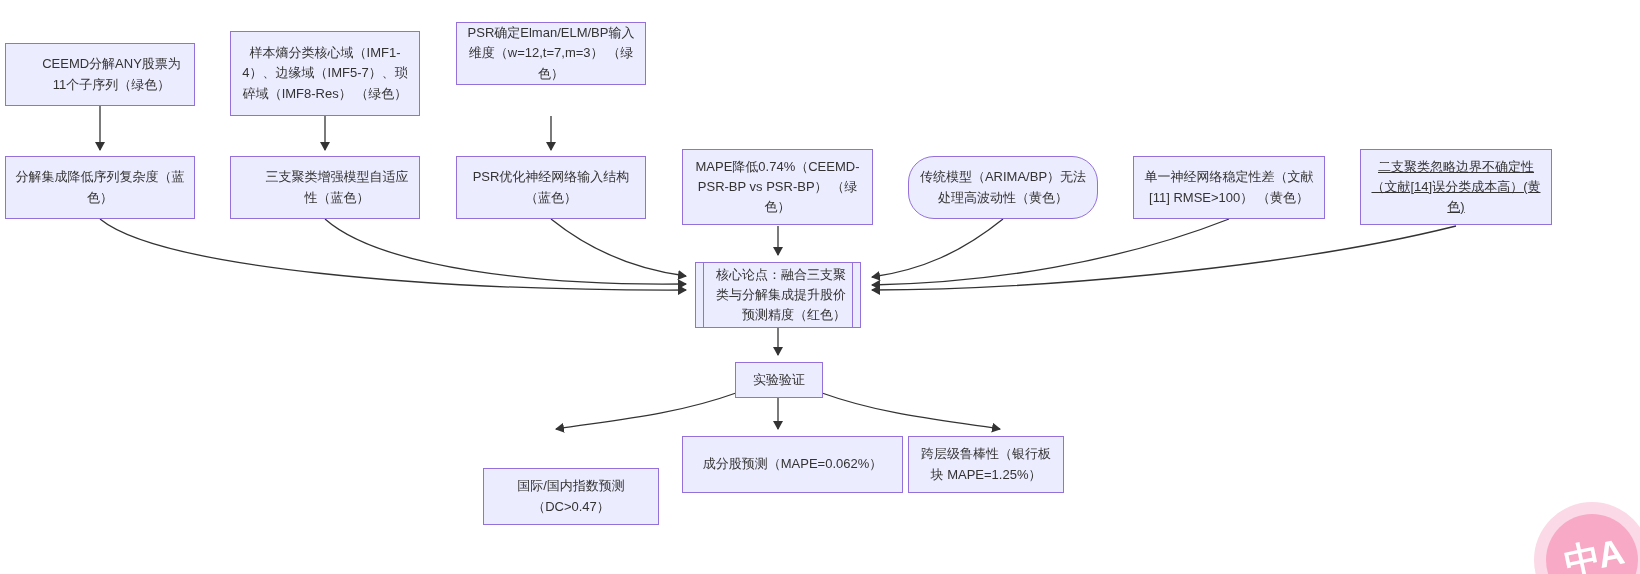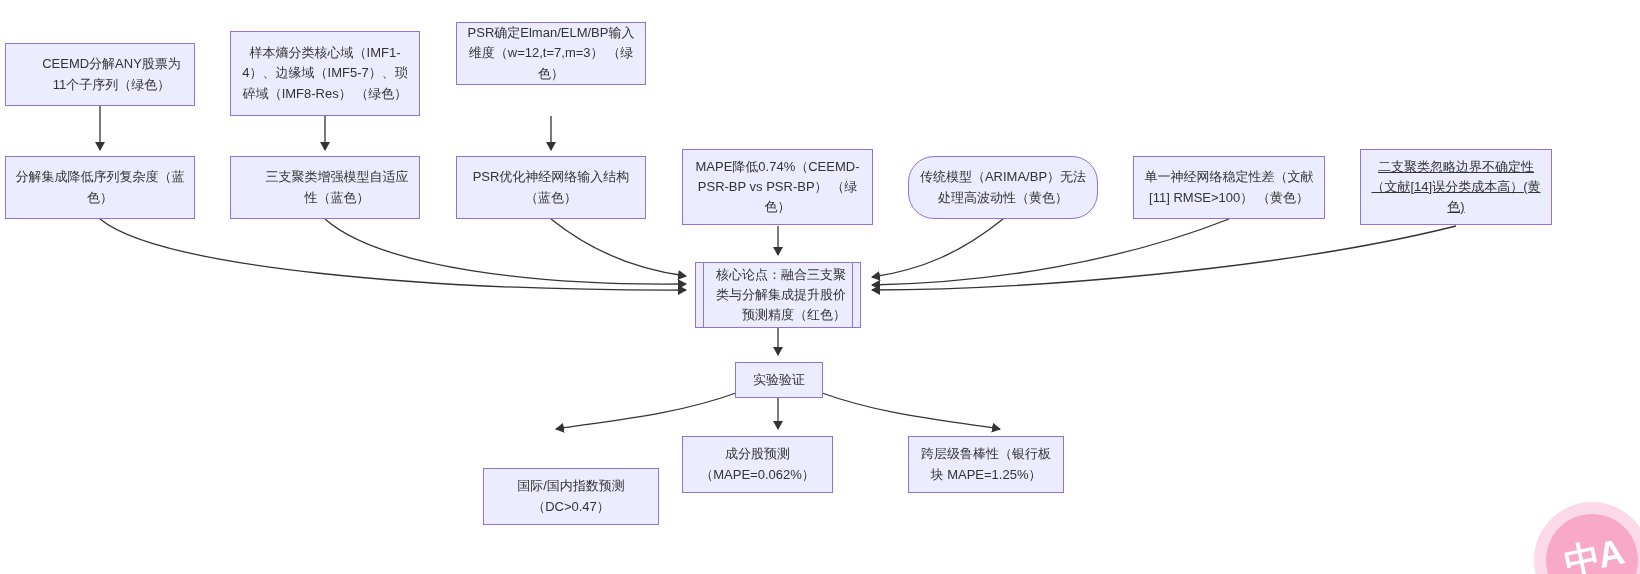--- a/index.html
+++ b/index.html
@@ -82,20 +82,20 @@
 
 <div class="node" style="left:695px;top:262px;width:166px;height:66px;padding:4px 14px;text-align:right;">
   <i class="vline left"></i>
   <i class="vline right"></i>
   <span>核心论点：融合三支聚类与分解集成提升股价预测精度（红色）</span>
 </div>
 
 <div class="node" style="left:735px;top:362px;width:88px;height:36px;">实验验证</div>
 
 <div class="node" style="left:483px;top:436px;width:176px;height:57px;margin-top:32px;">国际/国内指数预测（DC&gt;0.47）</div>
-<div class="node" style="left:682px;top:436px;width:151px;height:57px;">成分股预测（MAPE=0.062%）</div>
+<div class="node" style="left:682px;top:436px;width:221px;height:57px;">成分股预测（MAPE=0.062%）</div>
 <div class="node" style="left:908px;top:436px;width:156px;height:57px;">跨层级鲁棒性（银行板块 MAPE=1.25%）</div>
 
 <div class="badge">
   <div class="badge-inner">
     <span>中A</span>
   </div>
 </div>
 
 </body></html>

